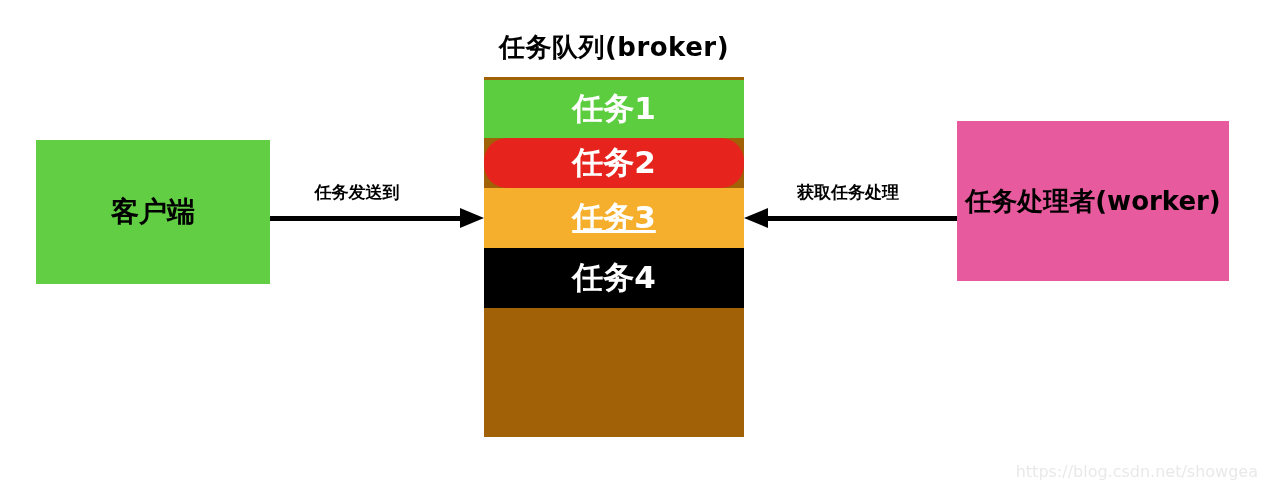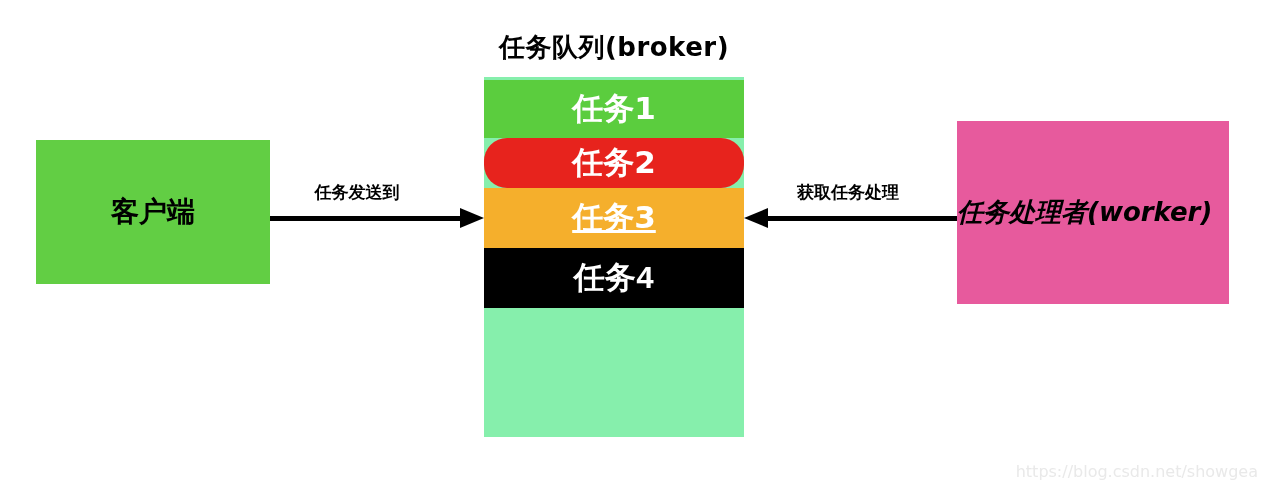--- a/index.html
+++ b/index.html
@@ -39,28 +39,28 @@
     font-size: 28px;
     font-weight: bold;
     color: #000000;
   }
 
   .worker-box {
     position: absolute;
     left: 957px;
     top: 121px;
     width: 272px;
-    height: 183px;
+    height: 160px;
     display: flex;
     align-items: center;
+    justify-content: center;
     font-size: 26px;
     font-weight: bold;
     color: #000000;
     white-space: nowrap;
-    font-style: italic;
   }
 
   .queue-box {
     position: absolute;
     left: 484px;
     top: 77px;
     width: 260px;
     height: 360px;
     padding-top: 3px;
     display: flex;
@@ -125,25 +125,25 @@
 <body>
 
 <div class="canvas">
 
   <div class="queue-title">任务队列(broker)</div>
 
   <div class="client-box" style="background-color: rgb(98, 206, 68);">
     <span>客户端</span>
   </div>
 
-  <div class="queue-box" style="background-color: #86efac;">
+  <div class="queue-box" style="background-color: #a16207;">
     <div class="task-row task-row-1" style="background-color: rgb(91, 205, 62);">任务1</div>
     <div class="task-row task-row-2" style="background-color: rgb(231, 35, 29); border-radius: 23px;">任务2</div>
     <div class="task-row task-row-3" style="background-color: rgb(245, 175, 44); text-decoration: underline;">任务3</div>
-    <div class="task-row task-row-4" style="background-color: rgb(0, 0, 0); font-family: Liberation Mono, monospace;">任务4</div>
+    <div class="task-row task-row-4" style="background-color: rgb(0, 0, 0);">任务4</div>
   </div>
 
   <div class="worker-box" style="background-color: rgb(231, 90, 157);">
     <span>任务处理者(worker)</span>
   </div>
 
   <div class="arrow-shaft arrow-shaft-send" style="background-color: rgb(0, 0, 0);"></div>
   <div class="arrow-head arrow-head-send" style="border-left-color: rgb(0, 0, 0);"></div>
   <div class="arrow-label arrow-label-send">任务发送到</div>
 

